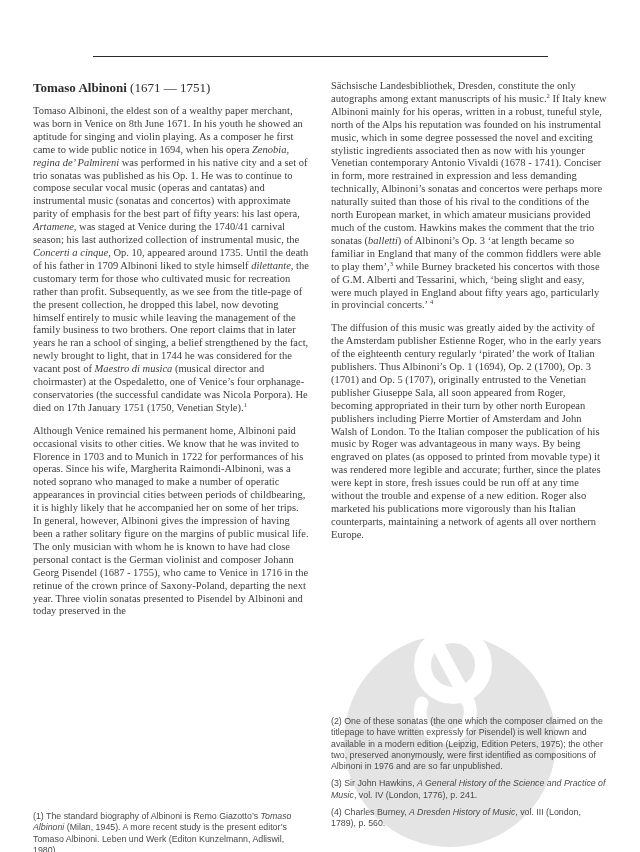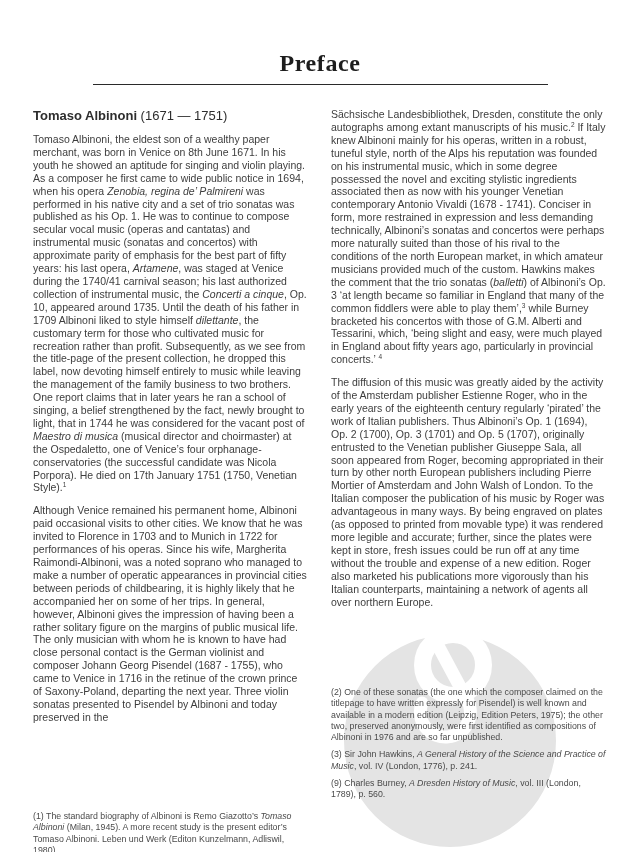--- a/index.html
+++ b/index.html
@@ -26,53 +26,53 @@
     line-height:28px;
     letter-spacing:0.6px;
     color:#1d1d1d;
   }
   .rule{width:455px;margin:7px auto 0;border-bottom:1.3px solid #2a2a2a;}
   .columns{
     position:relative;z-index:1;
     display:flex;gap:22px;
     padding:23px 33px 0 33px;
     box-sizing:border-box;
+    font-family:Liberation Serif, serif;
   }
   .col{width:276px;font-size:10.5px;line-height:12.9px;}
   .col p{margin:0 0 10px 0;}
   .composer{
     margin:0 0 9px 0;
     font-size:13px;line-height:16px;
     font-weight:400;color:#2d2d2d;
   }
   .composer .name{font-weight:700;}
   em{font-style:italic;}
   sup{font-size:6.5px;line-height:0;vertical-align:4px;}
   .footnotes{
     position:absolute;z-index:1;
     width:276px;
     font-size:8.8px;line-height:11.3px;color:#4a4a4a;
   }
   .footnotes p{margin:0 0 6px 0;}
   .fn-left{left:33px;top:789px;margin-top:22px;}
-  .fn-right{left:331px;top:687px;}
+  .fn-right{left:331px;top:716px;}
 </style>
 </head>
 <body>
 
 <div class="page">
 
   <svg class="watermark" viewBox="0 0 216 216" aria-hidden="true">
     <circle cx="108" cy="108" r="106" fill="#e4e4e4"></circle>
     <circle cx="111" cy="32" r="30.5" fill="none" stroke="#ffffff" stroke-width="17"></circle>
     <path d="M 86 -6 L 124 65 A 25 25 0 1 1 80 70" fill="none" stroke="#ffffff" stroke-width="13" stroke-linecap="round"></path>
   </svg>
 
   <header class="masthead">
-    <h1 class="title">Preface</h1>
     <div class="rule"></div>
   </header>
 
   <main class="columns">
     <section class="col">
       <h2 class="composer"><span class="name">Tomaso Albinoni</span><span class="dates"> (1671 — 1751)</span></h2>
       <div>
           <p><span>Tomaso Albinoni, the eldest son of a wealthy paper merchant, was born in Venice on 8th June 1671. In his youth he showed an aptitude for singing and violin playing. As a composer he first came to wide public notice in 1694, when his opera </span><em>Zenobia, regina de’ Palmireni</em><span> was performed in his native city and a set of trio sonatas was published as his Op. 1. He was to continue to compose secular vocal music (operas and cantatas) and instrumental music (sonatas and concertos) with approximate parity of emphasis for the best part of fifty years: his last opera, </span><em>Artamene</em><span>, was staged at Venice during the 1740/41 carnival season; his last authorized collection of instrumental music, the </span><em>Concerti a cinque</em><span>, Op. 10, appeared around 1735. Until the death of his father in 1709 Albinoni liked to style himself </span><em>dilettante</em><span>, the customary term for those who cultivated music for recreation rather than profit. Subsequently, as we see from the title-page of the present collection, he dropped this label, now devoting himself entirely to music while leaving the management of the family business to two brothers. One report claims that in later years he ran a school of singing, a belief strengthened by the fact, newly brought to light, that in 1744 he was considered for the vacant post of </span><em>Maestro di musica</em><span> (musical director and choirmaster) at the Ospedaletto, one of Venice’s four orphanage-conservatories (the successful candidate was Nicola Porpora). He died on 17th January 1751 (1750, Venetian Style).</span><sup>1</sup></p>
           <p><span>Although Venice remained his permanent home, Albinoni paid occasional visits to other cities. We know that he was invited to Florence in 1703 and to Munich in 1722 for performances of his operas. Since his wife, Margherita Raimondi-Albinoni, was a noted soprano who managed to make a number of operatic appearances in provincial cities between periods of childbearing, it is highly likely that he accompanied her on some of her trips. In general, however, Albinoni gives the impression of having been a rather solitary figure on the margins of public musical life. The only musician with whom he is known to have had close personal contact is the German violinist and composer Johann Georg Pisendel (1687 - 1755), who came to Venice in 1716 in the retinue of the crown prince of Saxony-Poland, departing the next year. Three violin sonatas presented to Pisendel by Albinoni and today preserved in the</span></p>
         </div>
@@ -85,16 +85,16 @@
     </section>
   </main>
 
   <aside class="footnotes fn-left">
       <p><span>(1) The standard biography of Albinoni is Remo Giazotto’s </span><em>Tomaso Albinoni</em><span> (Milan, 1945). A more recent study is the present editor’s Tomaso Albinoni. Leben und Werk (Editon Kunzelmann, Adliswil, 1980).</span></p>
     </aside>
 
   <aside class="footnotes fn-right">
       <p><span>(2) One of these sonatas (the one which the composer claimed on the titlepage to have written expressly for Pisendel) is well known and available in a modern edition (Leipzig, Edition Peters, 1975); the other two, preserved anonymously, were first identified as compositions of Albinoni in 1976 and are so far unpublished.</span></p>
       <p><span>(3) Sir John Hawkins, </span><em>A General History of the Science and Practice of Music</em><span>, vol. IV (London, 1776), p. 241.</span></p>
-      <p><span>(9) Charles Burney, </span><em>A Dresden History of Music</em><span>, vol. III (London, 1789), p. 560.</span></p>
+      <p><span>(4) Charles Burney, </span><em>A Dresden History of Music</em><span>, vol. III (London, 1789), p. 560.</span></p>
     </aside>
 
 </div>
 
 </body></html>

